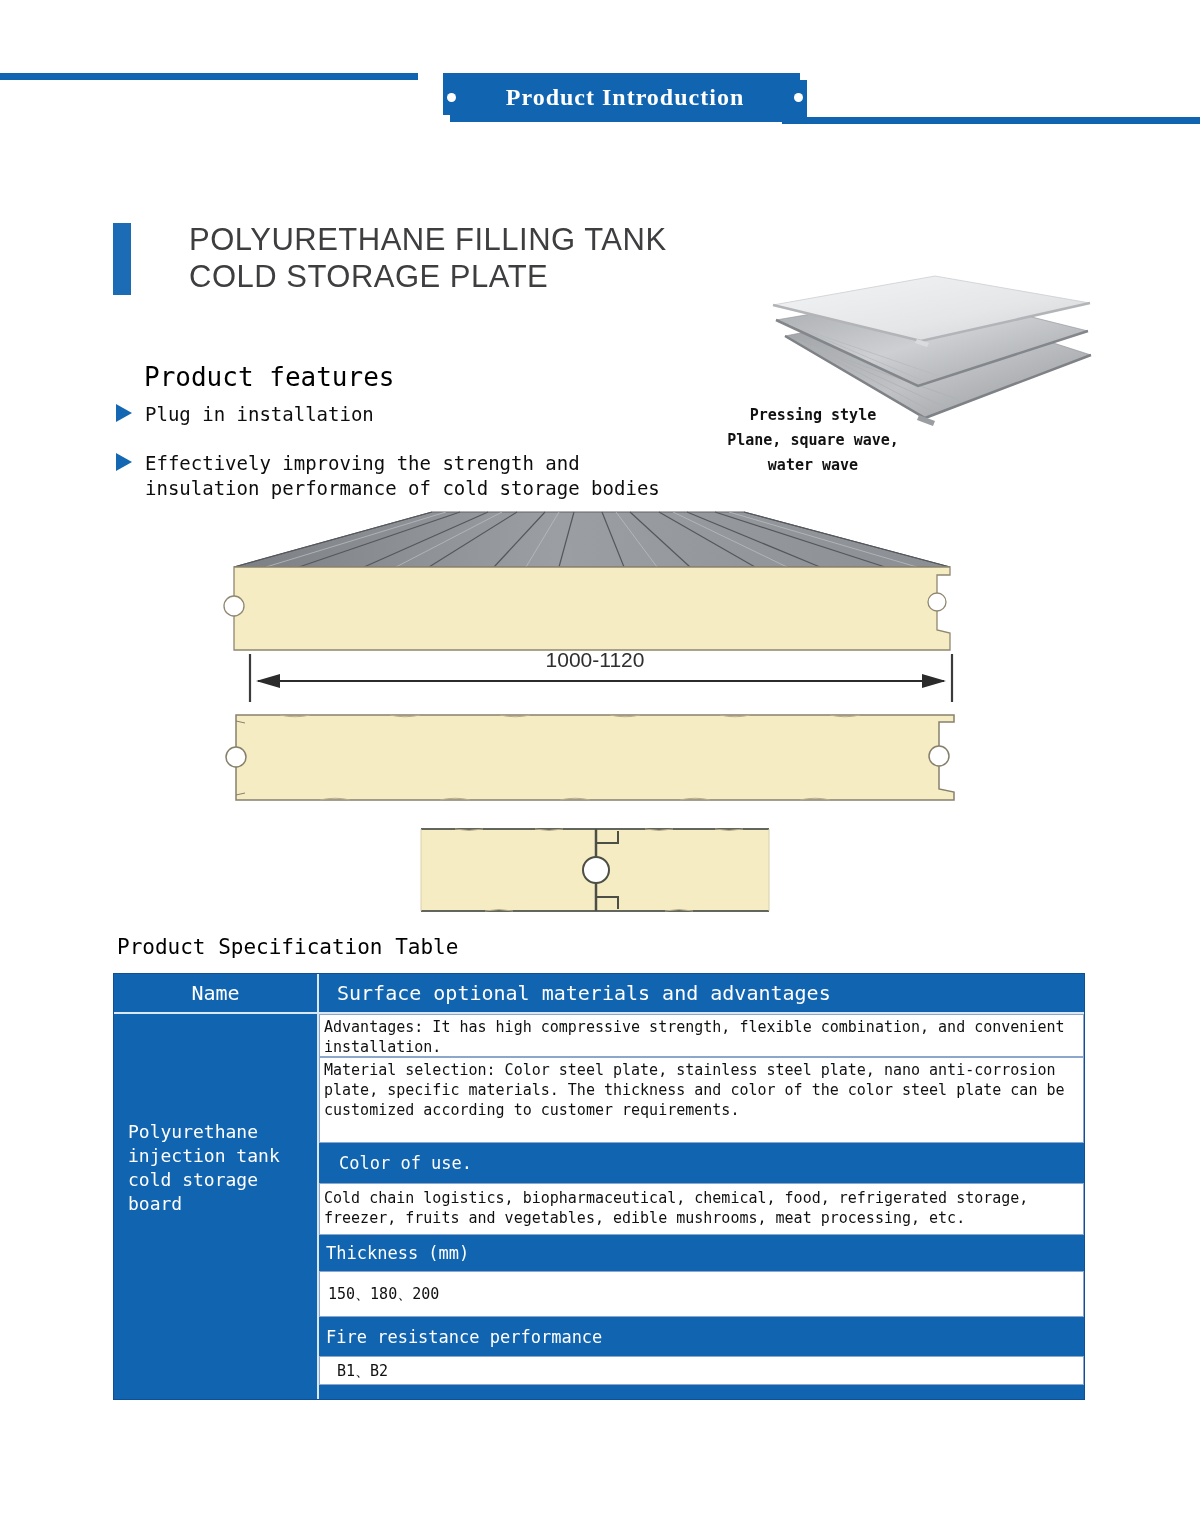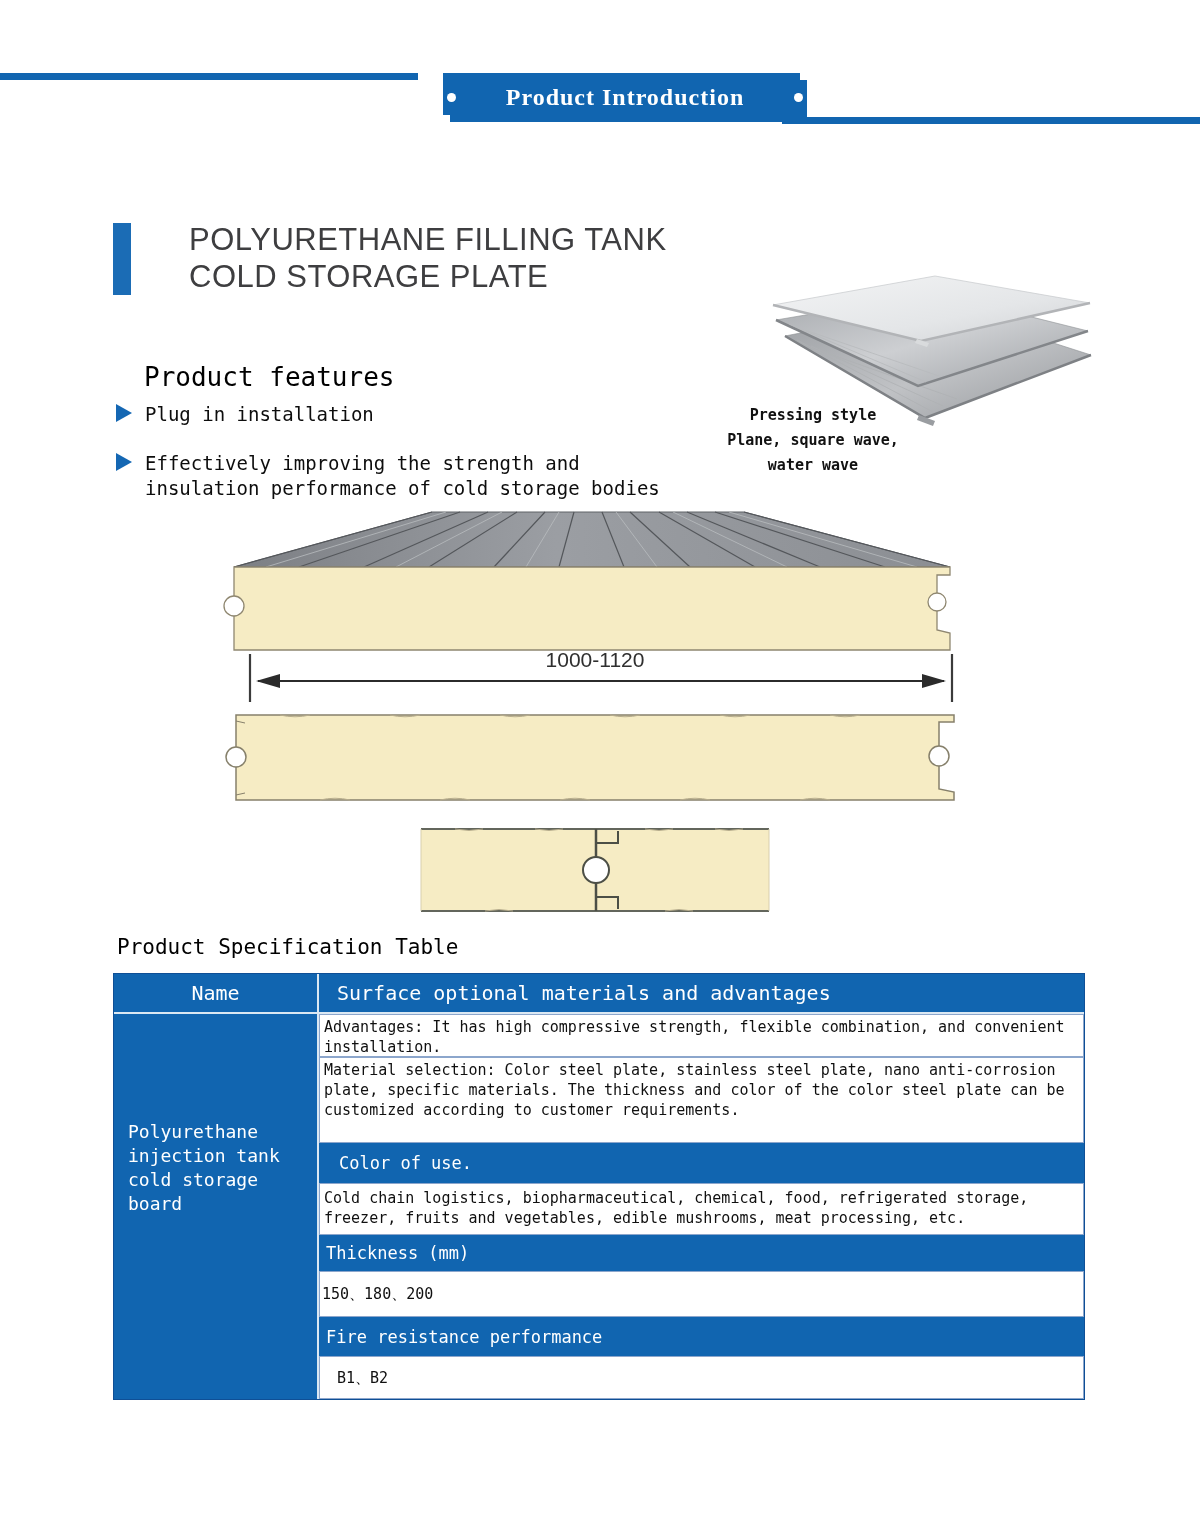--- a/index.html
+++ b/index.html
@@ -67,23 +67,23 @@
              padding:106px 8px 0 14px;border-right:2px solid rgba(255,255,255,.85);}
   .rows{flex:1;display:flex;flex-direction:column;}
   .trow{width:100%;}
   .trow.white{background:#fff;color:#101010;border:1px solid #8CA6CC;font-size:15px;line-height:20px;}
   .trow.blue{background:var(--accent_blue);color:#fff;font-size:17px;display:flex;align-items:center;}
   .rA{height:86px;padding:2px 3px 0 4px;}
   .rB{height:43px;padding:2px 3px 0 4px;}
   .rC{height:40px;padding-left:20px;}
   .rD{height:52px;padding:4px 3px 0 4px;}
   .rE{height:36px;padding-left:7px;}
-  .rF{height:46px;display:flex;align-items:center;padding-left:2px;font-size:17px;}
+  .rF{height:46px;display:flex;align-items:center;padding-left:8px;font-size:17px;}
   .rG{height:39px;padding-left:7px;}
-  .rH{height:43px;display:flex;align-items:center;padding-left:17px;font-size:17px;}
+  .rH{height:29px;display:flex;align-items:center;padding-left:17px;font-size:17px;}
 </style>
 </head>
 <body>
 
 <div id="page">
 
   <div class="rule rule-left"></div>
   <div class="banner">
     <span class="dot l"></span>
     <span class="banner-title">Product Introduction</span>

